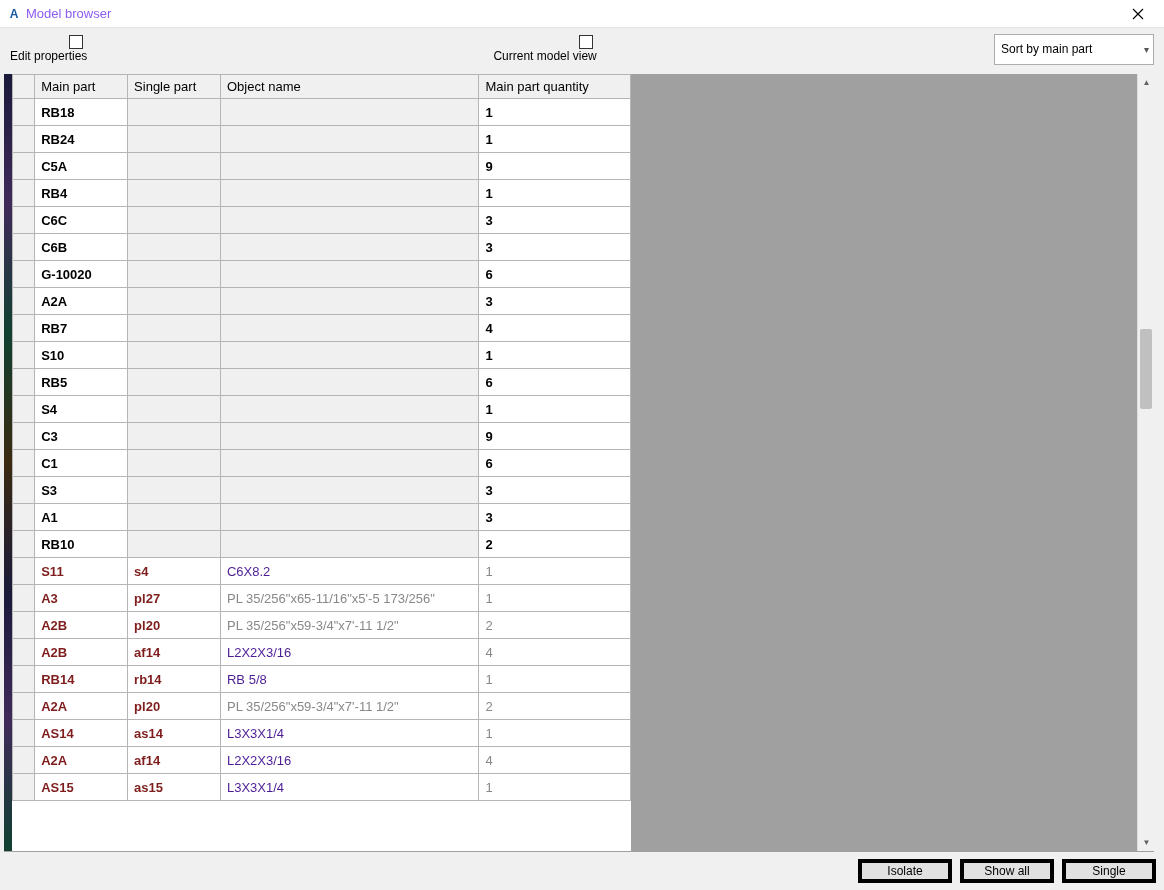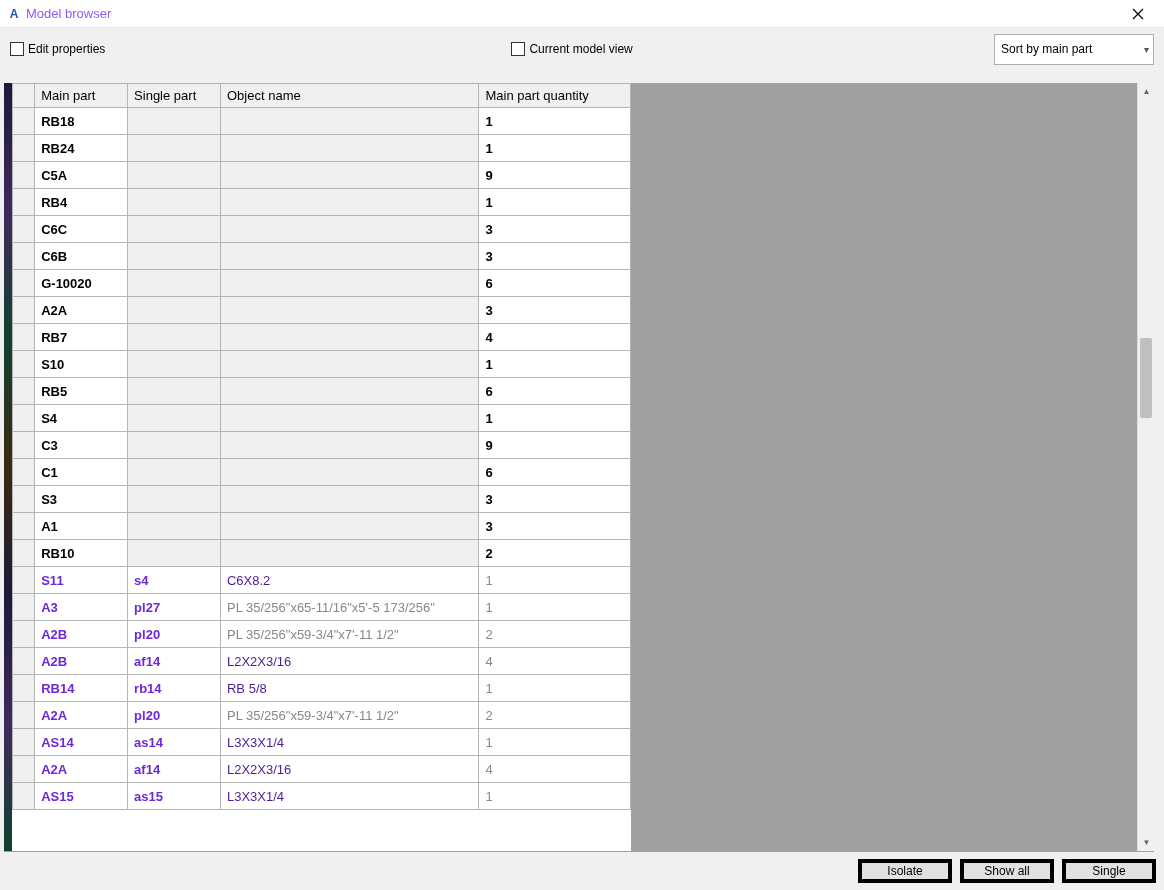--- a/index.html
+++ b/index.html
@@ -39,20 +39,21 @@
   .toolbar {
     height: 42px;
     display:flex; align-items:center;
     padding: 0 10px;
     gap: 8px;
   }
   .chk-wrap {
     display:flex; align-items:flex-end;
     font-size: 12px;
     color:#000;
+    flex-direction:column;
   }
   .chk {
     width: 14px; height:14px;
     border: 1px solid #333;
     margin-right: 4px;
     background:#fff;
   }
   .spacer1 { width: 390px; }
   .spacer-flex { flex:1; }
   .dropdown {
@@ -67,21 +68,21 @@
   }
   .dropdown .arrow {
     position:absolute; right:4px; top:50%;
     transform: translateY(-50%);
     font-size:10px;
     color:#555;
   }
   .content {
     flex:1;
     display:flex;
-    margin: 13px 10px 0 4px;
+    margin: 4px 10px 0 4px;
     overflow:hidden;
     background:#a0a0a0;
     border-bottom:1px solid #a0a0a0;
   }
   .left-strip {
     width: 8px;
     background: linear-gradient(180deg,#1a1a3a,#402a5a,#104030,#3a2a10,#1a1a3a,#402a5a,#104030);
   }
   .grid-area {
     flex:1;
@@ -110,21 +111,21 @@
     text-overflow:ellipsis;
   }
   th {
     background:#f0f0f0;
     font-weight: normal;
     color:#000;
     height:24px;
   }
   .row-bold td { font-weight: bold; color:#000; }
   .row-bold td.cell-sp, .row-bold td.cell-obj { background:#f0f0f0; }
-  .row-gray td.cell-mp, .row-gray td.cell-sp { font-weight:bold; color:#6d28d9; }
+  .row-gray td.cell-mp, .row-gray td.cell-sp { font-weight:bold; color:#7f1d1d; }
   .row-gray td.cell-obj { color:#4c1d95; font-weight:normal; }
   .row-gray td.cell-obj.gray-text { color:#888; }
   .row-gray td.cell-qty { color:#888; font-weight:normal; }
   td.cell-exp {
     background:#f0f0f0;
   }
   .empty-area {
     flex:1;
     background:#a0a0a0;
     position:relative;

